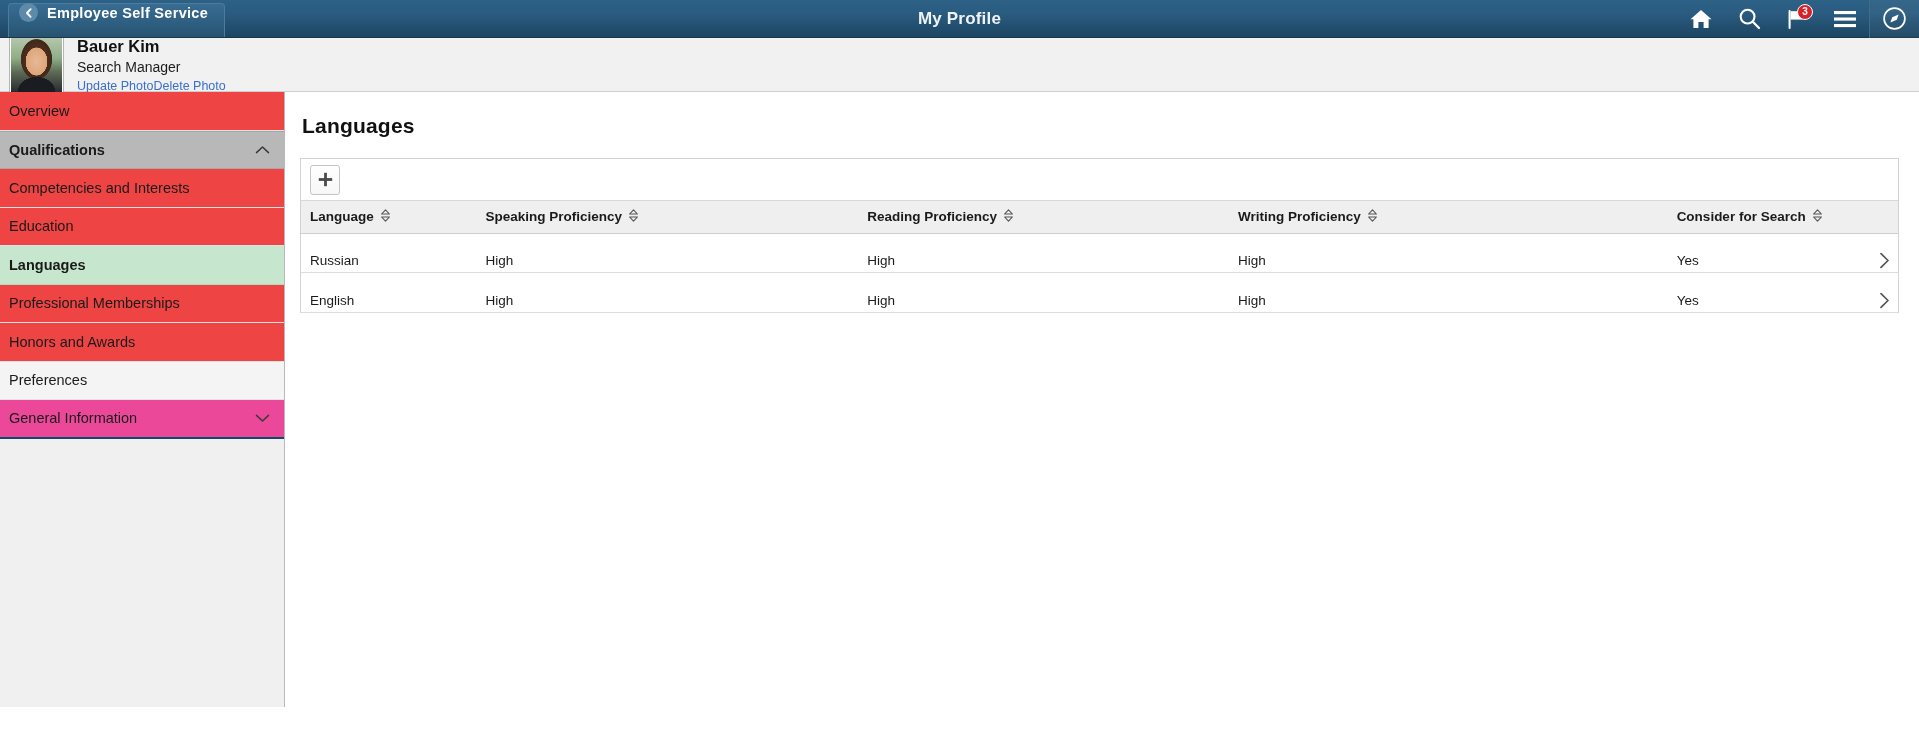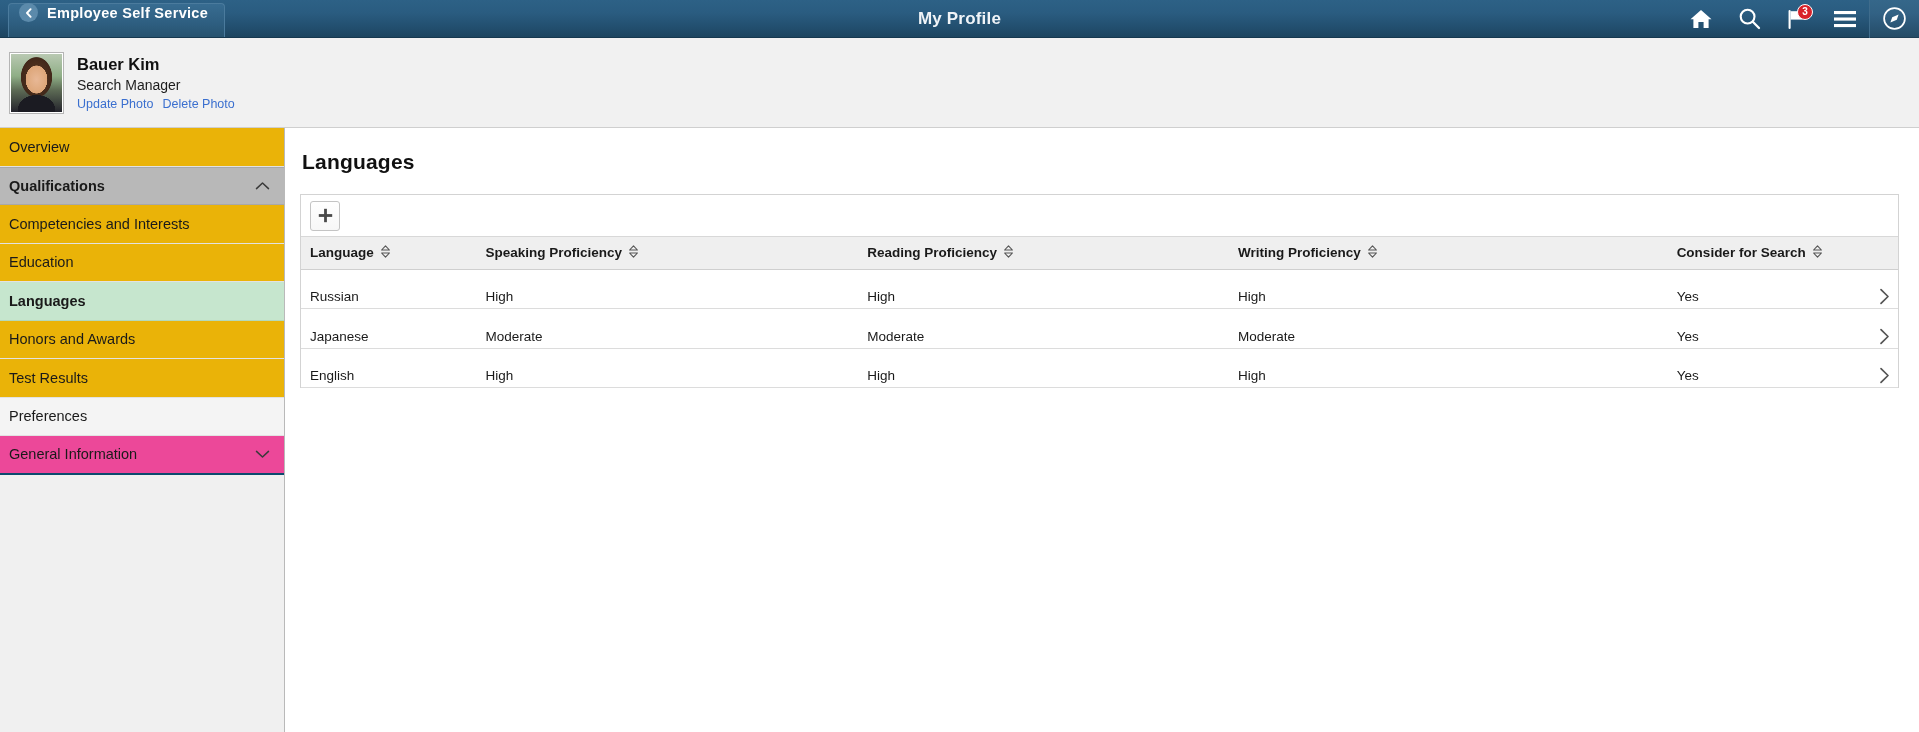--- a/index.html
+++ b/index.html
@@ -95,21 +95,21 @@
     border: 1.5px solid #ffffff;
     color: #ffffff;
     font-size: 10px;
     font-weight: bold;
     display: flex; align-items: center; justify-content: center;
     line-height: 1;
   }
 
   
   .profile-strip {
-    height: 90px;
+    height: 54px;
     background: #f1f1f1;
     border-bottom: 1px solid #cfcfcf;
     display: flex;
     align-items: center;
     padding-left: 9px;
   }
   .avatar {
     width: 55px; height: 62px;
     border: 1px solid #b5b5b5;
     background: #ffffff;
@@ -133,21 +133,20 @@
     color: #111111;
     line-height: 1.25;
   }
   .profile-role {
     font-size: 14px;
     color: #1c1c1c;
     line-height: 1.5;
   }
   .photo-links {
     display: flex;
-    gap: 9px;
     margin-top: 1px;
   }
   .photo-link {
     font-size: 12.5px;
     color: #3a6fcf;
     text-decoration: none;
     cursor: pointer;
   }
 
   
@@ -164,21 +163,21 @@
     border-right: 1px solid #b9b9b9;
     overflow: hidden;
   }
   .nav-item {
     height: 38.5px;
     display: flex;
     align-items: center;
     padding: 0 14px 0 9px;
     font-size: 14.5px;
     color: #1a1a1a;
-    background: #eab308;
+    background: #ef4444;
     border-bottom: 1px solid #e2e2e2;
     cursor: pointer;
     white-space: nowrap;
   }
   .nav-item.shade    { background: #f4f4f4; }
   .nav-item.group    {
     background: #b8b8b8;
     font-weight: bold;
     border-bottom: 1px solid #a8a8a8;
     border-top: 1px solid #a8a8a8;
@@ -366,24 +365,24 @@
         <div class="nav-item">
           <span class="nav-label">Competencies and Interests</span>
         </div>
         <div class="nav-item">
           <span class="nav-label">Education</span>
         </div>
         <div class="nav-item active">
           <span class="nav-label">Languages</span>
         </div>
         <div class="nav-item">
+          <span class="nav-label">Professional Memberships</span>
+        </div>
+        <div class="nav-item">
           <span class="nav-label">Honors and Awards</span>
-        </div>
-        <div class="nav-item">
-          <span class="nav-label">Test Results</span>
         </div>
         <div class="nav-item shade">
           <span class="nav-label">Preferences</span>
         </div>
         <div class="nav-item group-collapsed">
           <span class="nav-label">General Information</span>
           <span class="nav-chevron">
             <svg width="15" height="10" viewBox="0 0 15 10">
               <path d="M1.5 2.4 L7.5 8 L13.5 2.4" fill="none" stroke="#3a3a3a" stroke-width="1.5" stroke-linecap="round" stroke-linejoin="round"></path>
             </svg>
@@ -471,30 +470,20 @@
               <td>Russian</td>
               <td>High</td>
               <td>High</td>
               <td>High</td>
               <td class="col-consider">Yes</td>
               <td class="col-chevron"><svg width="11" height="17" viewBox="0 0 11 17">
                   <path d="M2 1.6 L9 8.5 L2 15.4" fill="none" stroke="#555555" stroke-width="1.7" stroke-linecap="round" stroke-linejoin="round"></path>
                 </svg></td>
             </tr>
             <tr>
-              <td>Japanese</td>
-              <td>Moderate</td>
-              <td>Moderate</td>
-              <td>Moderate</td>
-              <td class="col-consider">Yes</td>
-              <td class="col-chevron"><svg width="11" height="17" viewBox="0 0 11 17">
-                  <path d="M2 1.6 L9 8.5 L2 15.4" fill="none" stroke="#555555" stroke-width="1.7" stroke-linecap="round" stroke-linejoin="round"></path>
-                </svg></td>
-            </tr>
-            <tr>
               <td>English</td>
               <td>High</td>
               <td>High</td>
               <td>High</td>
               <td class="col-consider">Yes</td>
               <td class="col-chevron"><svg width="11" height="17" viewBox="0 0 11 17">
                   <path d="M2 1.6 L9 8.5 L2 15.4" fill="none" stroke="#555555" stroke-width="1.7" stroke-linecap="round" stroke-linejoin="round"></path>
                 </svg></td>
             </tr>
           </tbody>

